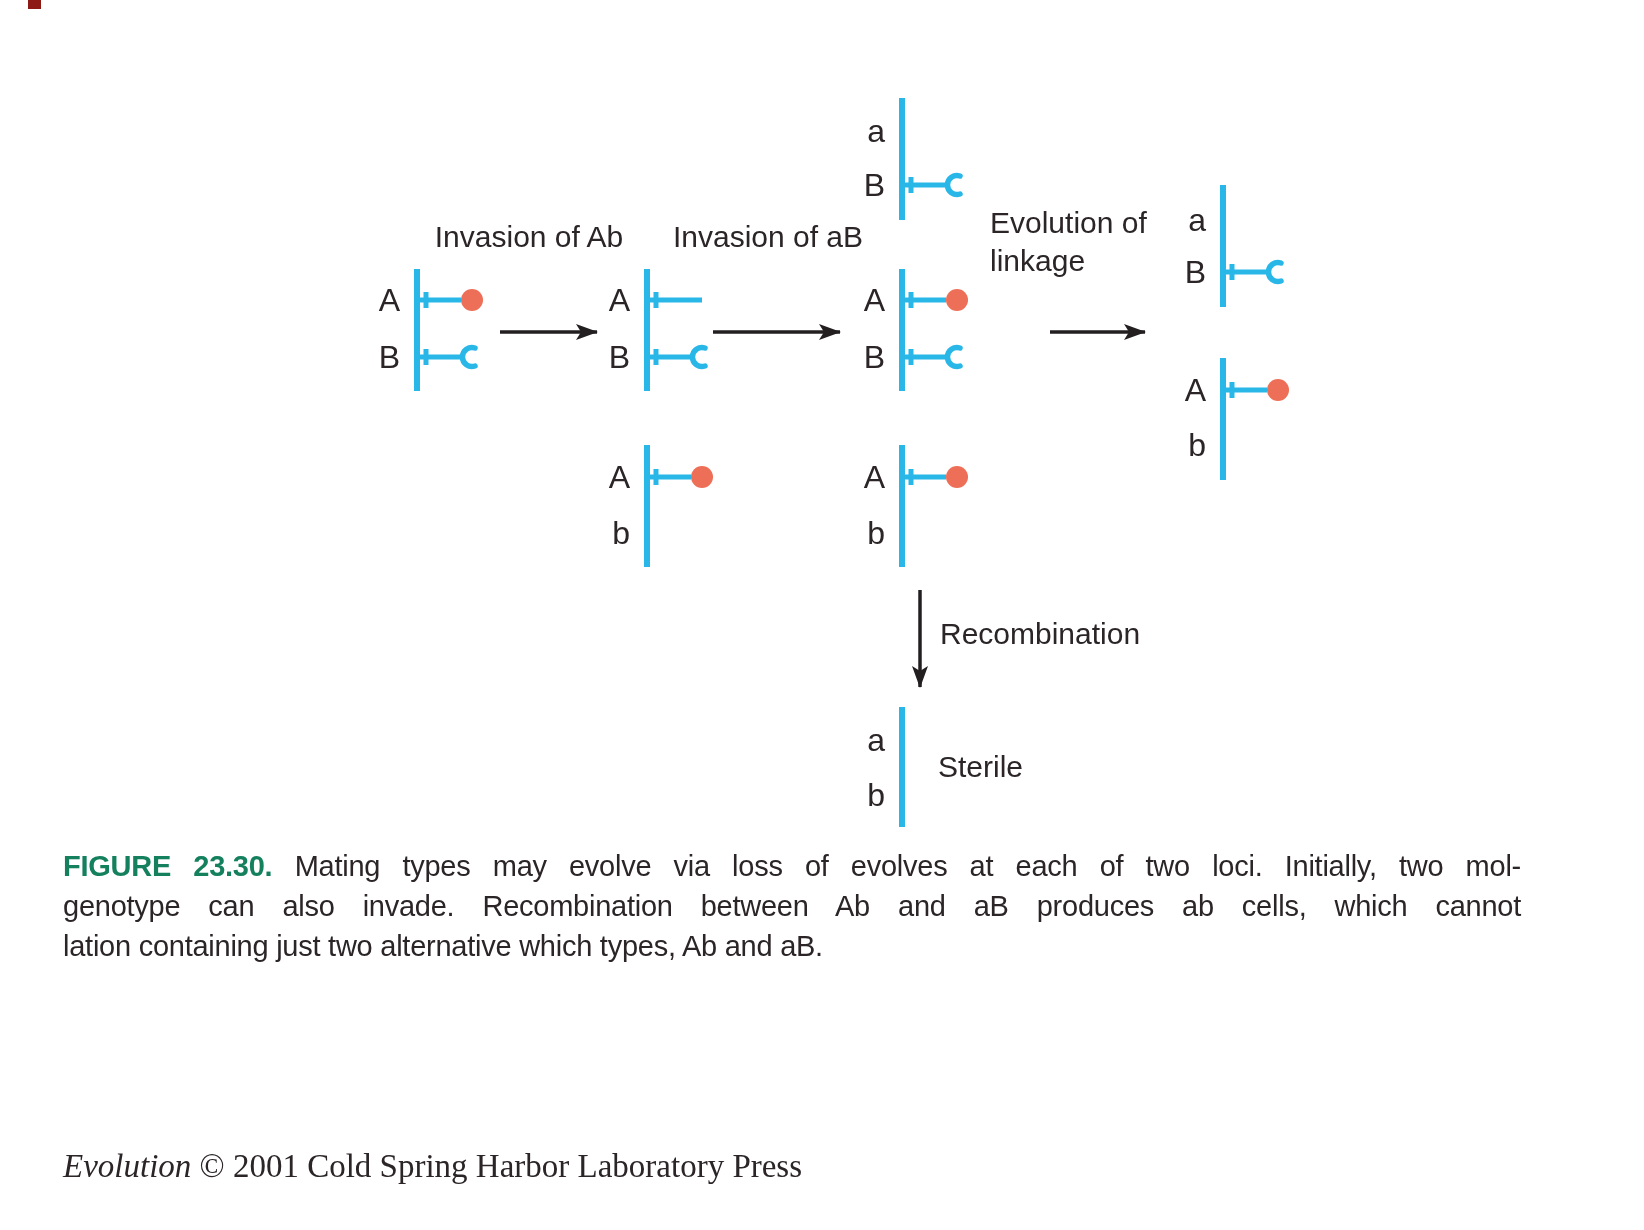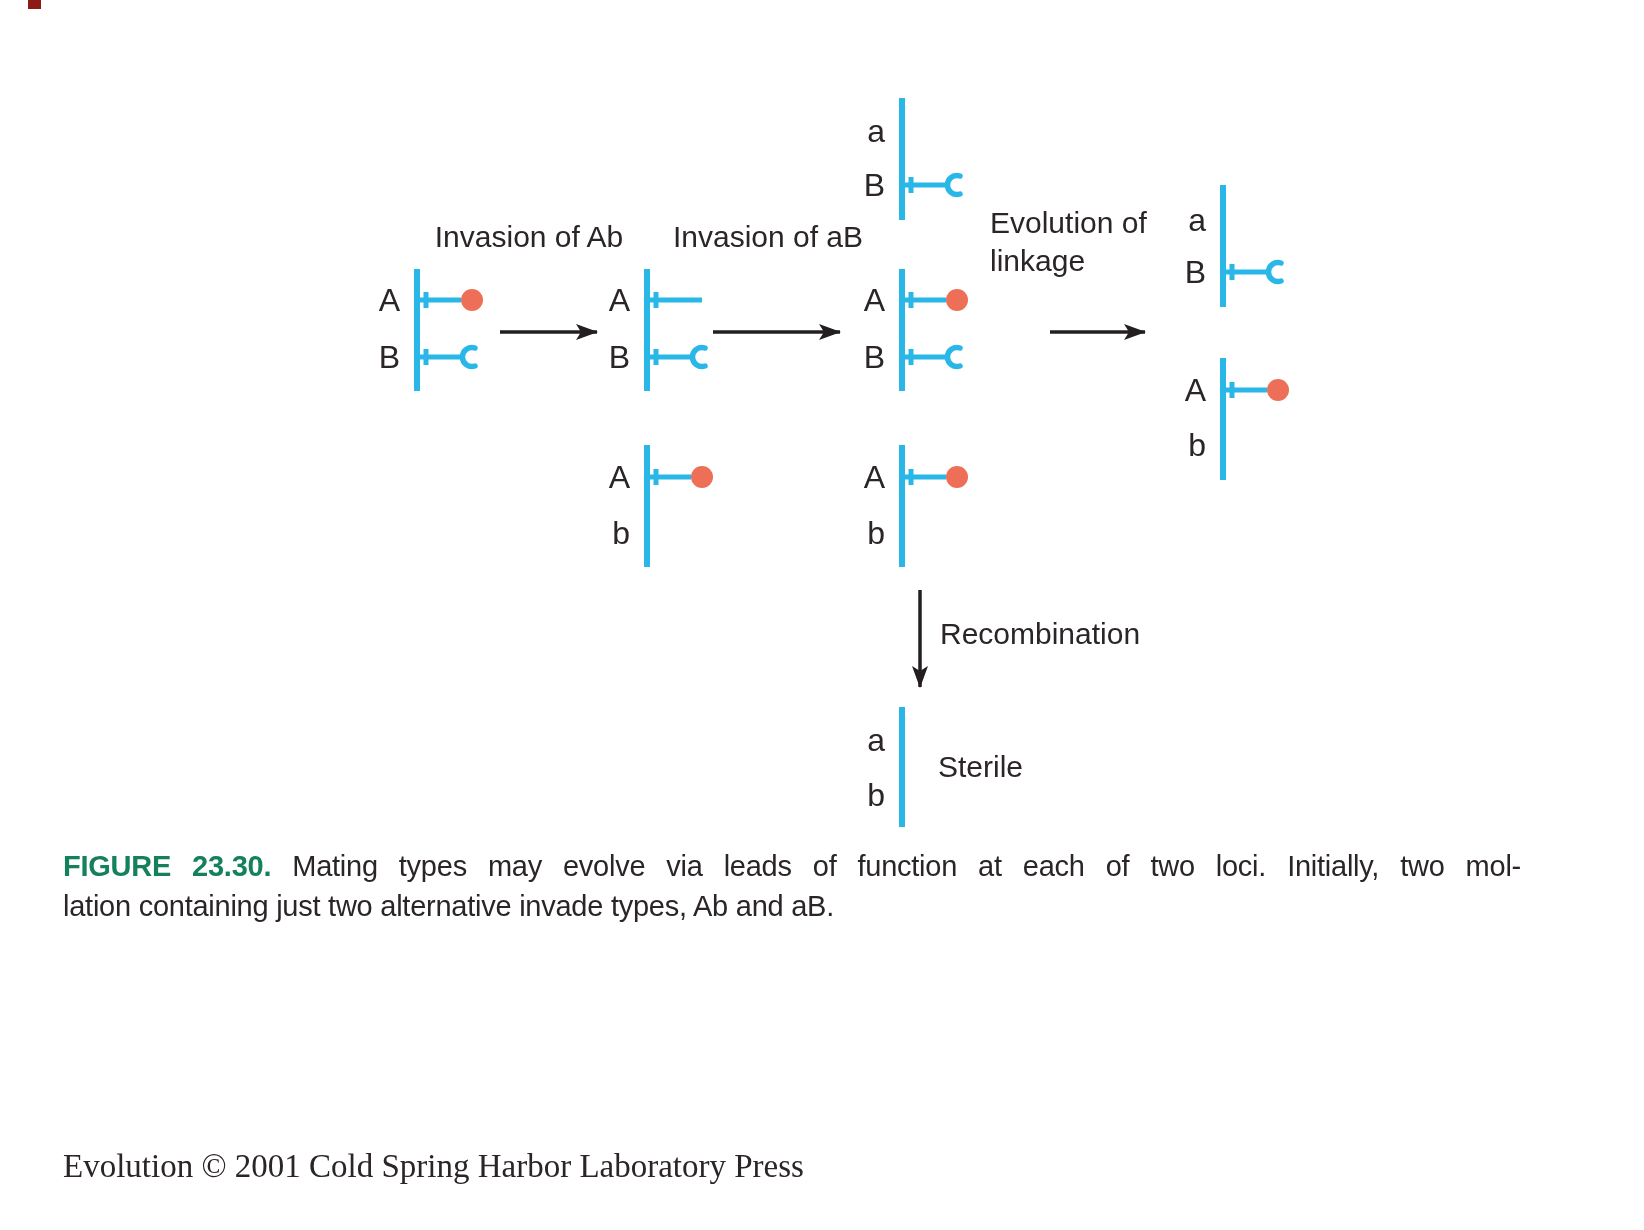--- a/index.html
+++ b/index.html
@@ -18,21 +18,21 @@
     position:absolute;left:63px;top:846px;width:1458px;
     font-size:29px;line-height:40px;color:#2B2527;letter-spacing:-0.25px;
   }
   .cap-line.just{text-align:justify;text-align-last:justify;}
   .figlabel{font-weight:bold;margin-top:12px;}
   .credit{
     position:absolute;left:63px;top:1148px;
     font-family:"Liberation Serif", serif;
     font-size:33px;color:#2B2527;
   }
-  .credit .it{}
+  .credit .it{font-style:italic;}
 </style>
 </head>
 <body>
 
 <div class="edge-mark" style="background: rgb(141, 26, 21);"></div>
 
 <div class="diagram-wrap">
   <svg width="1644" height="840" viewBox="0 0 1644 840" xmlns="http://www.w3.org/2000/svg">
       <defs>
         <marker id="ah" markerWidth="22" markerHeight="16" refX="21" refY="8" orient="auto" markerUnits="userSpaceOnUse">
@@ -124,18 +124,19 @@
       <text x="768" y="236" text-anchor="middle" dominant-baseline="central" class="flow"><tspan x="768" dy="0">Invasion of aB</tspan></text>
       <text x="990" y="222" text-anchor="start" dominant-baseline="central" class="flow"><tspan x="990" dy="0">Evolution of</tspan><tspan x="990" dy="38">linkage</tspan></text>
       <text x="940" y="633" text-anchor="start" dominant-baseline="central" class="flow"><tspan x="940" dy="0">Recombination</tspan></text>
       <text x="938" y="766" text-anchor="start" dominant-baseline="central" class="flow"><tspan x="938" dy="0">Sterile</tspan></text>
     </svg>
 </div>
 
 <div class="caption">
   <div class="cap-line just">
     <span class="figlabel" style="color: rgb(20, 128, 93);">FIGURE 23.30.</span>
-    <span>Mating types may evolve via leads of function at each of two loci. Initially, two mol-</span>
+    <span>Mating types may evolve via loss of evolves at each of two loci. Initially, two mol-</span>
   </div>
-  <div class="cap-line">lation containing just two alternative invade types, Ab and aB.</div>
+  <div class="cap-line just">genotype can also invade. Recombination between Ab and aB produces ab cells, which cannot</div>
+  <div class="cap-line">lation containing just two alternative which types, Ab and aB.</div>
 </div>
 
 <div class="credit"><span class="it">Evolution</span><span> © 2001 Cold Spring Harbor Laboratory Press</span></div>
 
 </body></html>

